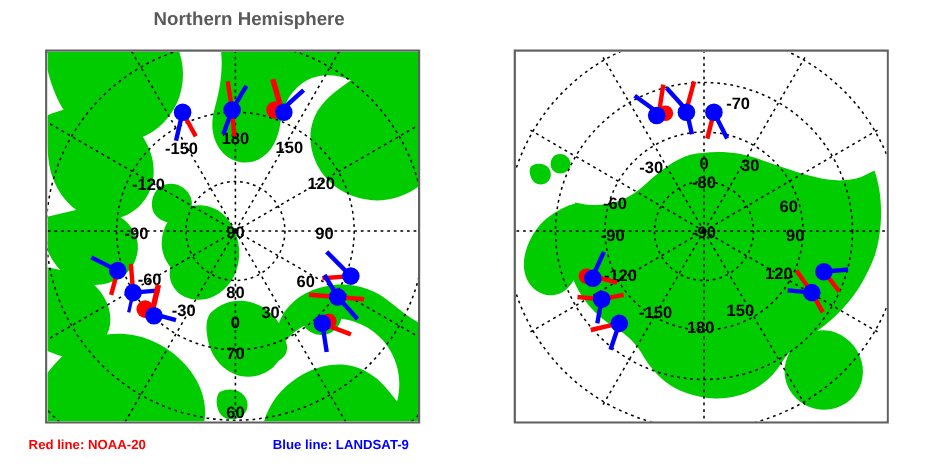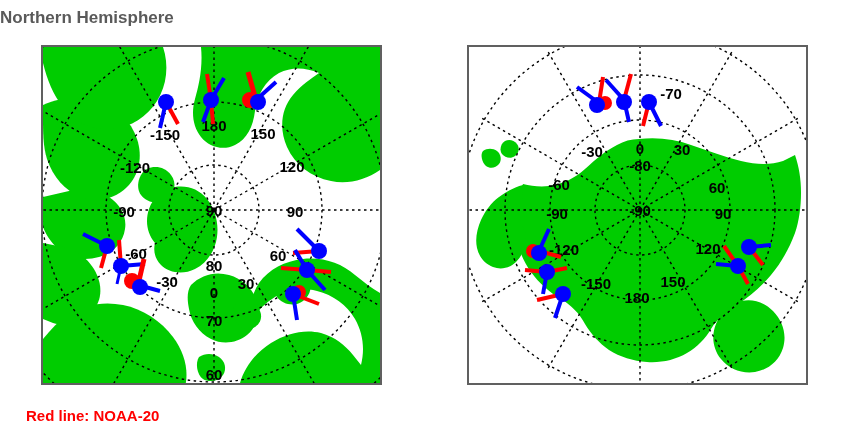--- a/index.html
+++ b/index.html
@@ -19,22 +19,23 @@
     top: 0;
     width: 425px;
     height: 390px;
   }
   #panel-north { left: 0; }
   #panel-south { left: 425px; }
 
   .panel-title {
     position: absolute;
     top: 8px;
-    left: 0;
+    left: 14px;
     width: 425px;
+    text-align: center;
     font-size: 17px;
     font-weight: bold;
     color: #5a5a5a;
     letter-spacing: 0px;
     font-family: "Liberation Sans", sans-serif;
   }
 
   .plot-frame {
     position: absolute;
     top: 45px;
@@ -57,26 +58,25 @@
 
   .footer {
     position: absolute;
     left: 0;
     top: 393px;
     width: 850px;
     height: 32px;
   }
   .legend-item {
     position: absolute;
-    font-size: 15px;
+    font-size: 12px;
     font-weight: bold;
     font-family: "Liberation Sans", sans-serif;
     white-space: nowrap;
     top: 4px;
-    margin-top: 10px;
   }
   #legend-red  { left: 26px;  color: #ff0000; }
   #legend-blue { left: 248px; color: #0000ff; }
   #legend-tle  { left: 459px; color: #000000; }
 
   .grid-label {
     font-family: "Liberation Sans", sans-serif;
     font-size: 15px;
     font-weight: bold;
     fill: #000000;
@@ -437,13 +437,14 @@
             <circle cx="269" cy="219" r="8" fill="#0000ff"></circle>
           </g>
         </g>
       </g>
     </svg>
   </div>
 </div>
 
 <div class="footer">
   <div class="legend-item" id="legend-red">Red line: NOAA-20</div>
+  <div class="legend-item" id="legend-blue">Blue line: LANDSAT-9</div>
 </div>
 
 </body></html>

